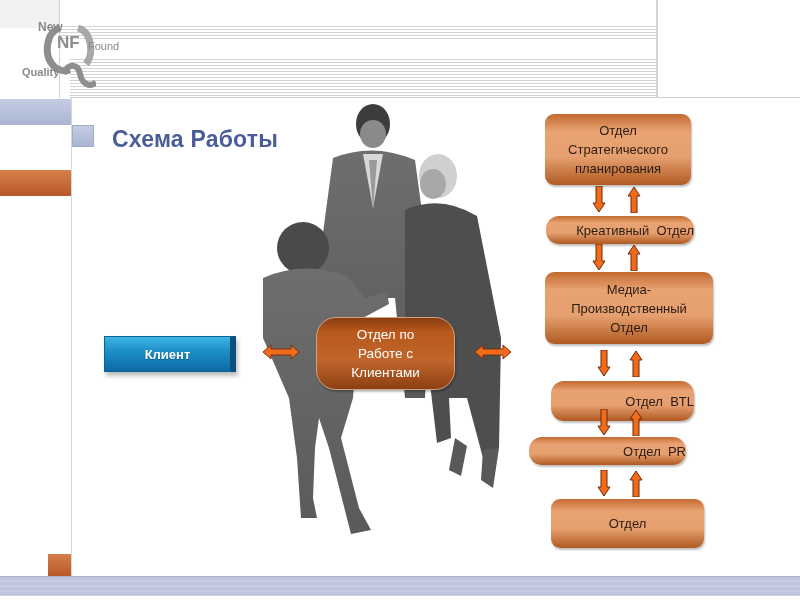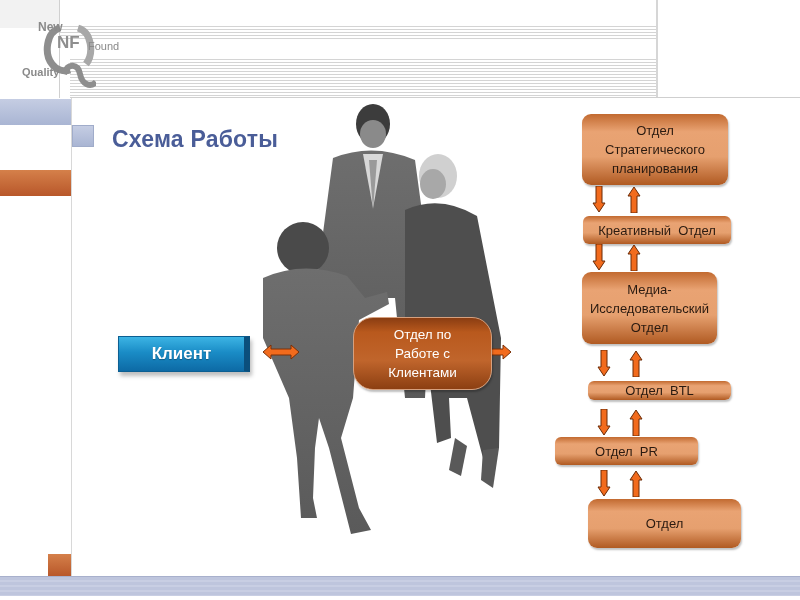--- a/index.html
+++ b/index.html
@@ -41,31 +41,31 @@
     
     .page-title { position: absolute; left: 112px; top: 126px; font-size: 23px; font-weight: bold; color: #4a5d98; letter-spacing: 0.2px; }
 
     
     .people { position: absolute; left: 255px; top: 98px; width: 260px; height: 440px; }
 
     
     .box { position: absolute; border-radius: 9px; color: #2a1a10; text-align: center;
       background: linear-gradient(to bottom, #c26a30 0%, #e9a373 25%, #e6a06f 60%, #b05a22 100%);
       box-shadow: 1px 2px 2px rgba(0,0,0,0.25);
-      display: flex; align-items: center; justify-content: center; font-size: 13px; line-height: 19px; margin-left: 37px; }
-    .box.thin { border-radius: 6px; }
+      display: flex; align-items: center; justify-content: center; font-size: 13px; line-height: 19px; }
+    .box.thin { border-radius: 13px; justify-content: flex-end; }
     .box-client-dept { left: 316px; top: 317px; width: 139px; height: 73px; border-radius: 20px;
       background: linear-gradient(to bottom, #8a3d12 0%, #b9591d 20%, #c0652c 60%, #8c3f12 100%);
       color: #ffffff; font-size: 13.5px; line-height: 19px; border: 1px solid #d6a07e; }
 
-    .client-btn { position: absolute; left: 118px; top: 336px; width: 132px; height: 36px;
+    .client-btn { position: absolute; left: 104px; top: 336px; width: 132px; height: 36px;
       background: linear-gradient(to bottom, #3cb4e4 0%, #1a8cc6 45%, #0d6aa5 100%);
       border: 1px solid #0c5f92; border-right: 6px solid #0b4f7c;
       box-shadow: 2px 4px 4px rgba(0,0,0,0.25);
-      color: #ffffff; font-weight: bold; font-size: 17px; display: flex; align-items: center; justify-content: center;
+      color: #ffffff; font-weight: bold; font-size: 13px; display: flex; align-items: center; justify-content: center;
       text-shadow: 0 1px 1px rgba(0,0,0,0.3); }
 
     .arrow { position: absolute; }
   </style>
 </head>
 <body>
 
 <div class="hdr-gray-block"></div>
 <div class="hdr-vline"></div>
 <div class="stripes top"></div>
@@ -139,33 +139,33 @@
     <div>Отдел</div>
     <div>Стратегического</div>
     <div>планирования</div>
   </div>
 </div>
 
 <div class="box thin" style="left:546px; top:216px; width:148px; height:28px;">
   <div style="white-space:pre;">Креативный  Отдел</div>
 </div>
 
-<div class="box" style="left:545px; top:272px; width:135px; height:72px;">
+<div class="box" style="left:545px; top:272px; width:168px; height:72px;">
   <div>
     <div>Медиа-</div>
-    <div>Исследовательский</div>
+    <div>Производственный</div>
     <div>Отдел</div>
   </div>
 </div>
 
-<div class="box thin" style="left:551px; top:381px; width:143px; height:19px;">
+<div class="box thin" style="left:551px; top:381px; width:143px; height:40px;">
   <div style="white-space:pre;">Отдел  BTL</div>
 </div>
 
-<div class="box thin" style="left:518px; top:437px; width:143px; height:28px;">
+<div class="box thin" style="left:529px; top:437px; width:157px; height:28px;">
   <div style="white-space:pre;">Отдел  PR</div>
 </div>
 
 <div class="box" style="left:551px; top:499px; width:153px; height:49px;">
   <div>
     <div>Отдел</div>
   </div>
 </div>
 
 <svg class="arrow" style="left:592px; top:186px; width:14px; height:27px;" viewBox="0 0 14 27">

